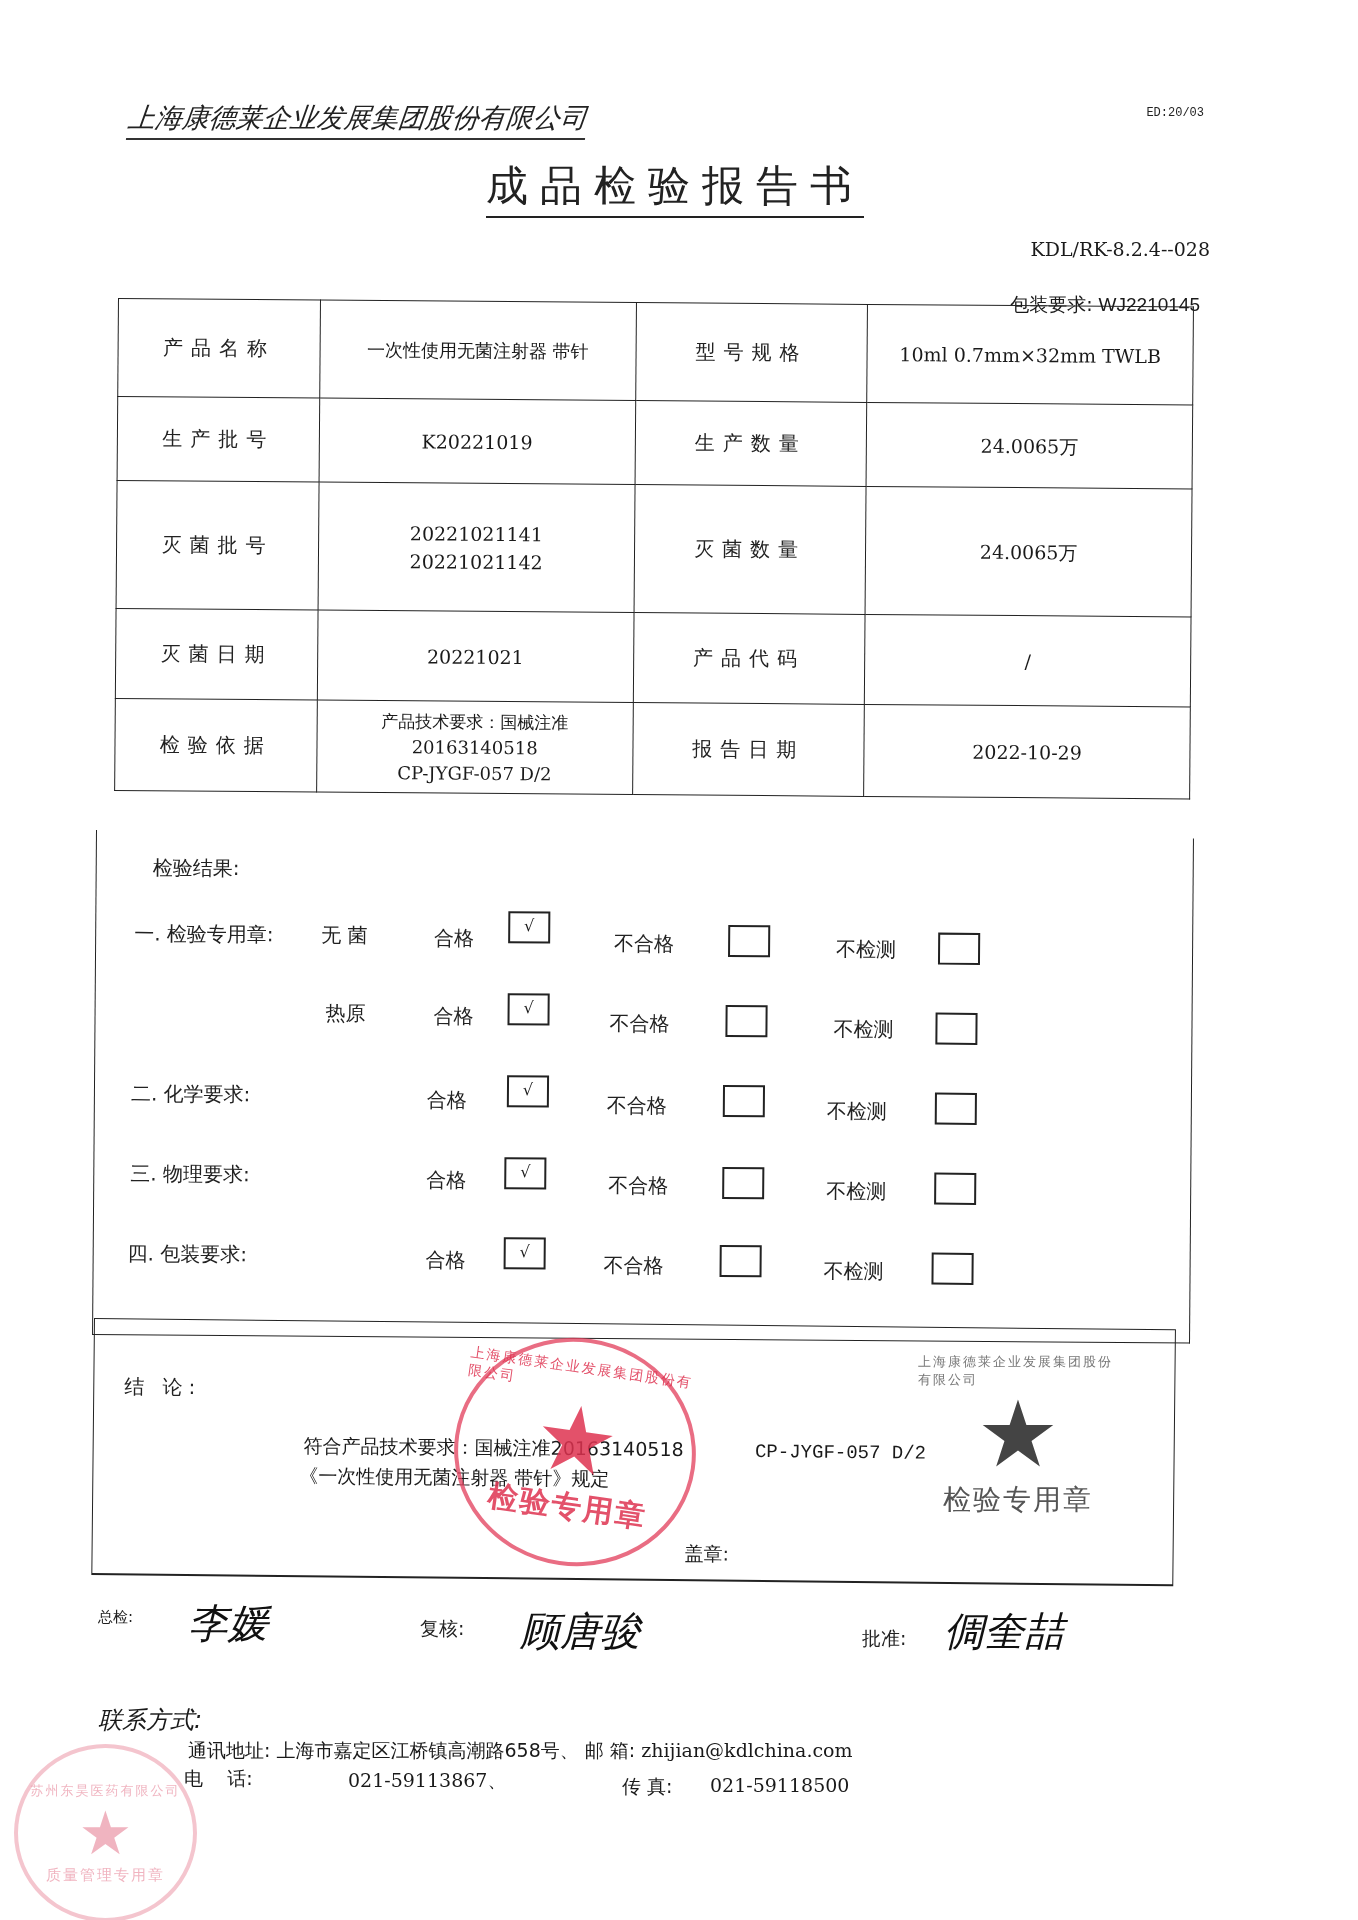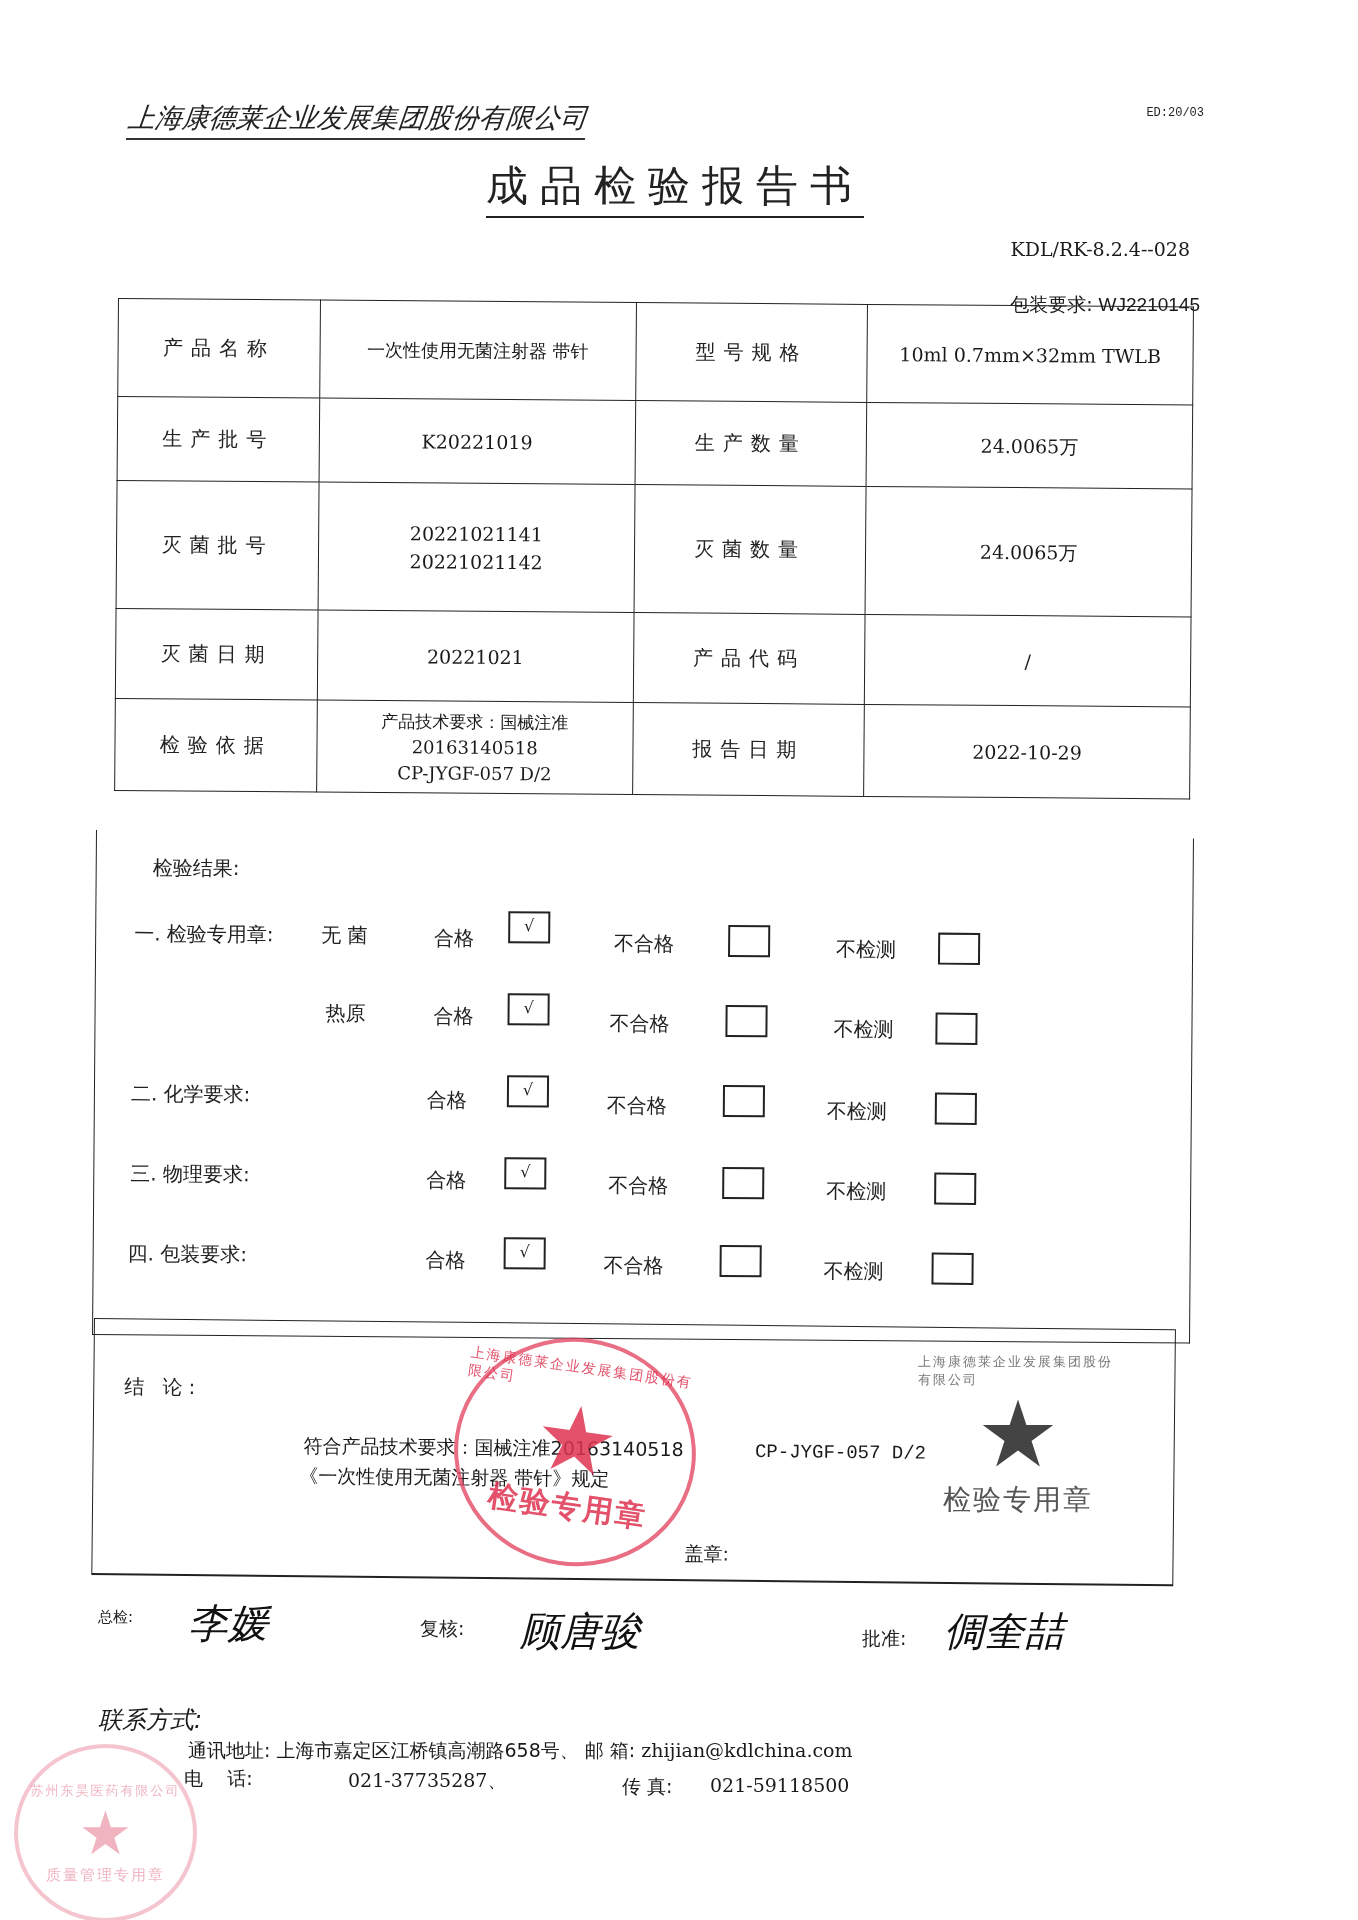--- a/index.html
+++ b/index.html
@@ -5,21 +5,21 @@
   html, body { margin:0; padding:0; }
   body {
     width:1358px; height:1920px; position:relative; overflow:hidden;
     background:#ffffff; color:#1a1a1a;
     font-family:"DejaVu Serif","Liberation Serif",serif;
   }
   .abs { position:absolute; }
   .ed { right:154px; top:74px; font-family:"Liberation Mono","DejaVu Sans Mono",monospace; font-size:12px; color:#222;margin-top:32px; }
   .company { left:128px; top:100px; font-size:27px; font-style:italic; letter-spacing:0px; color:#222; border-bottom:2px solid #333; padding-bottom:2px; transform:skewX(-6deg); font-family:"DejaVu Sans",sans-serif; }
   .title { left:486px; top:158px; font-size:42px; letter-spacing:12px; border-bottom:2px solid #222; padding-bottom:2px; font-family:"DejaVu Sans",sans-serif; font-weight:normal; color:#222; }
-  .docno { right:168px; top:238px; font-size:19px; }
+  .docno { right:148px; top:238px; font-size:19px; }
   .repno { right:158px; top:292px; font-size:19px; }
 
   .grid { left:118px; top:298px; width:1076px; border-collapse:collapse; transform:rotate(0.45deg); transform-origin:left top; }
   .grid td { border:1.6px solid #222; text-align:center; vertical-align:middle; font-size:20px; padding:0; }
   .grid td.lbl { letter-spacing:8px; font-family:"DejaVu Sans",sans-serif; font-size:20px; color:#222; }
   .grid td.val { font-size:19px; line-height:28px; }
 
   .results {
     left:96px; top:830px; width:1096px; height:504px; border:1.6px solid #222; border-top:none;
     transform:rotate(0.45deg); transform-origin:left top;
@@ -177,21 +177,21 @@
 <div class="abs sig" style="left:944px;top:1604px">倜奎喆</div>
 
 <div class="abs sans" style="left:98px;top:1704px;font-size:24px;font-style:italic">联系方式:</div>
 <div class="abs foot" style="left:188px;top:1738px">
   <span class="sans">通讯地址:</span>
   <span class="sans">上海市嘉定区江桥镇高潮路658号、</span>
   <span class="sans">邮  箱:</span>
   <span>zhijian@kdlchina.com</span>
 </div>
 <div class="abs sans foot" style="left:184px;top:1766px;white-space:pre">电    话:</div>
-<div class="abs foot" style="left:348px;top:1768px">021-37735287、</div>
+<div class="abs foot" style="left:348px;top:1768px">021-59113867、</div>
 <div class="abs sans foot" style="left:622px;top:1774px">传  真:</div>
 <div class="abs foot" style="left:710px;top:1774px">021-59118500</div>
 
 <div class="abs stamp stamp-pink">
   <div class="stamp-text-arc" style="font-size:13px">苏州东昊医药有限公司</div>
   <div class="star" style="font-size:60px;line-height:66px">★</div>
   <div class="stamp-text-arc" style="font-size:15px">质量管理专用章</div>
 </div>
 
 </body></html>

